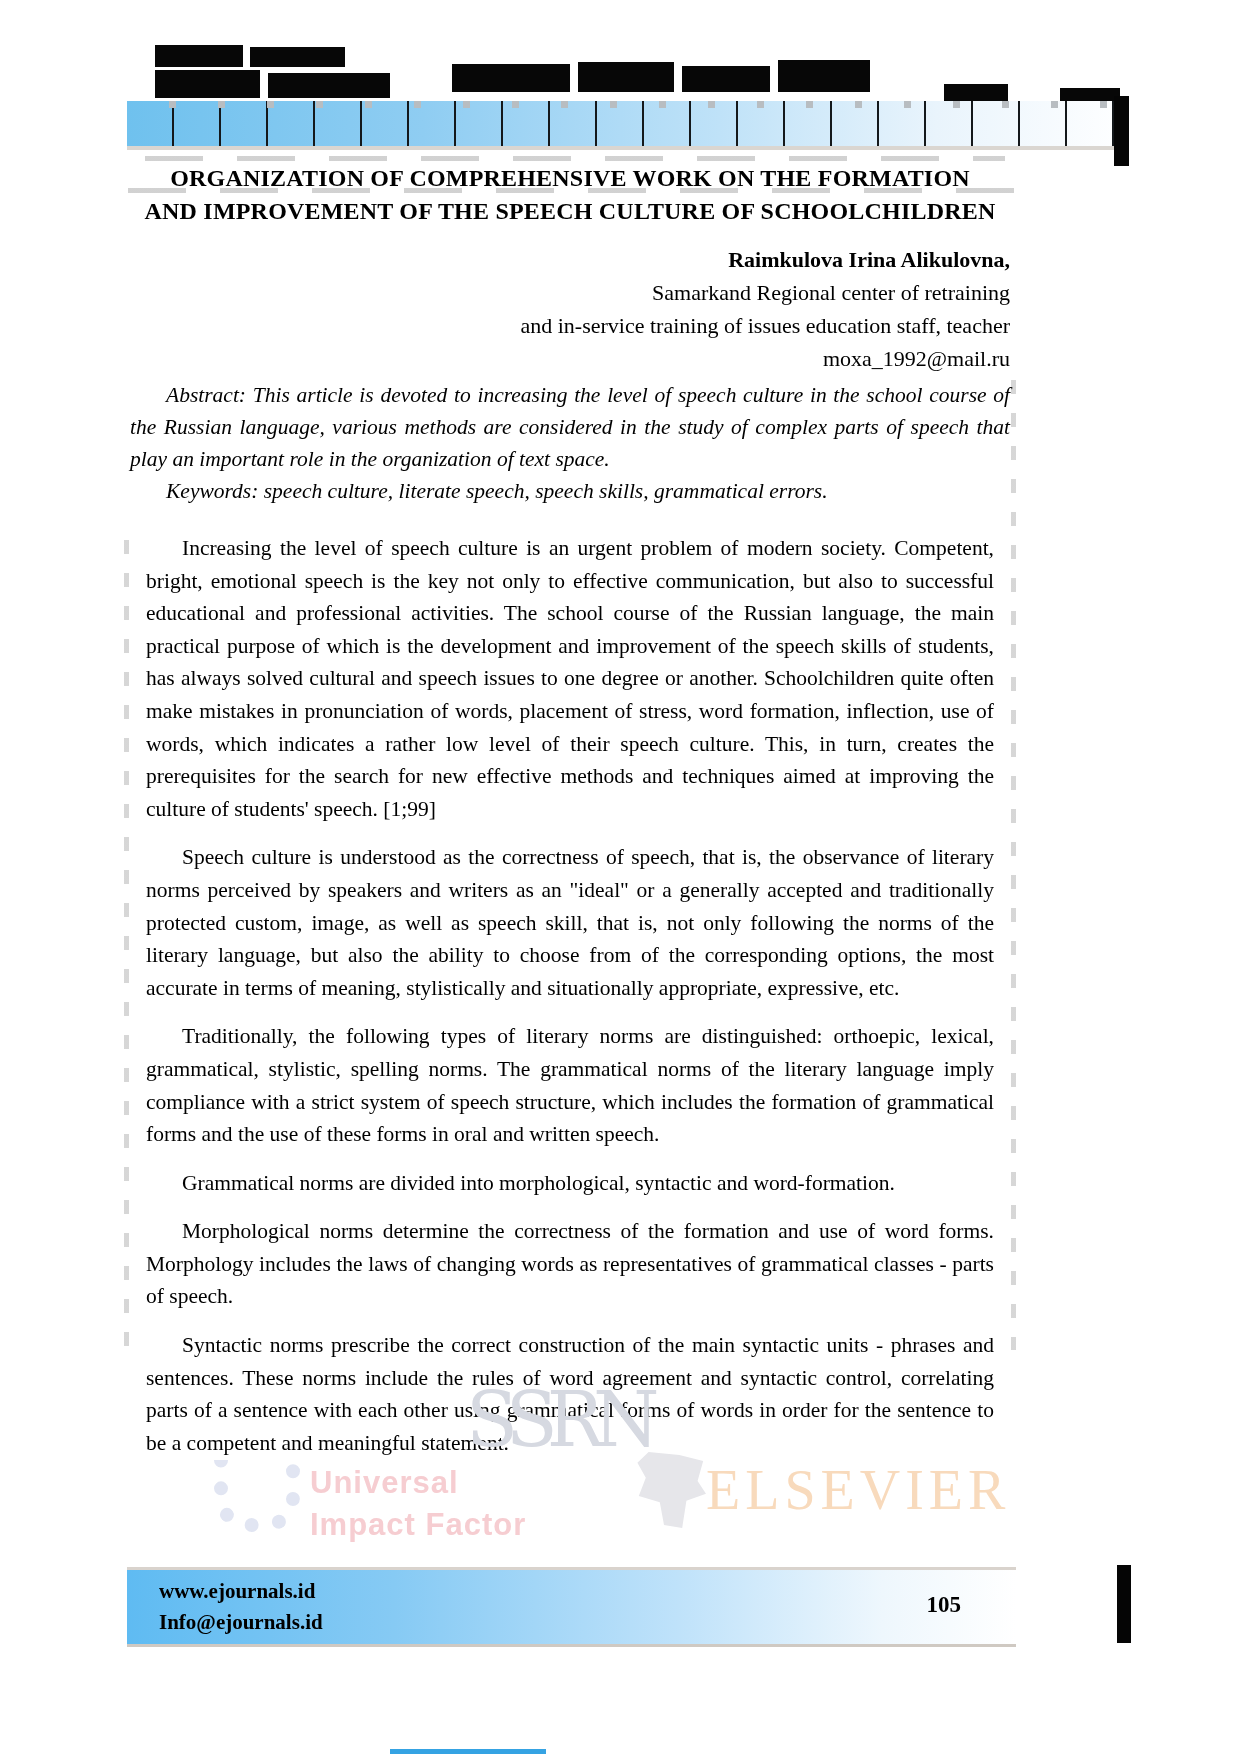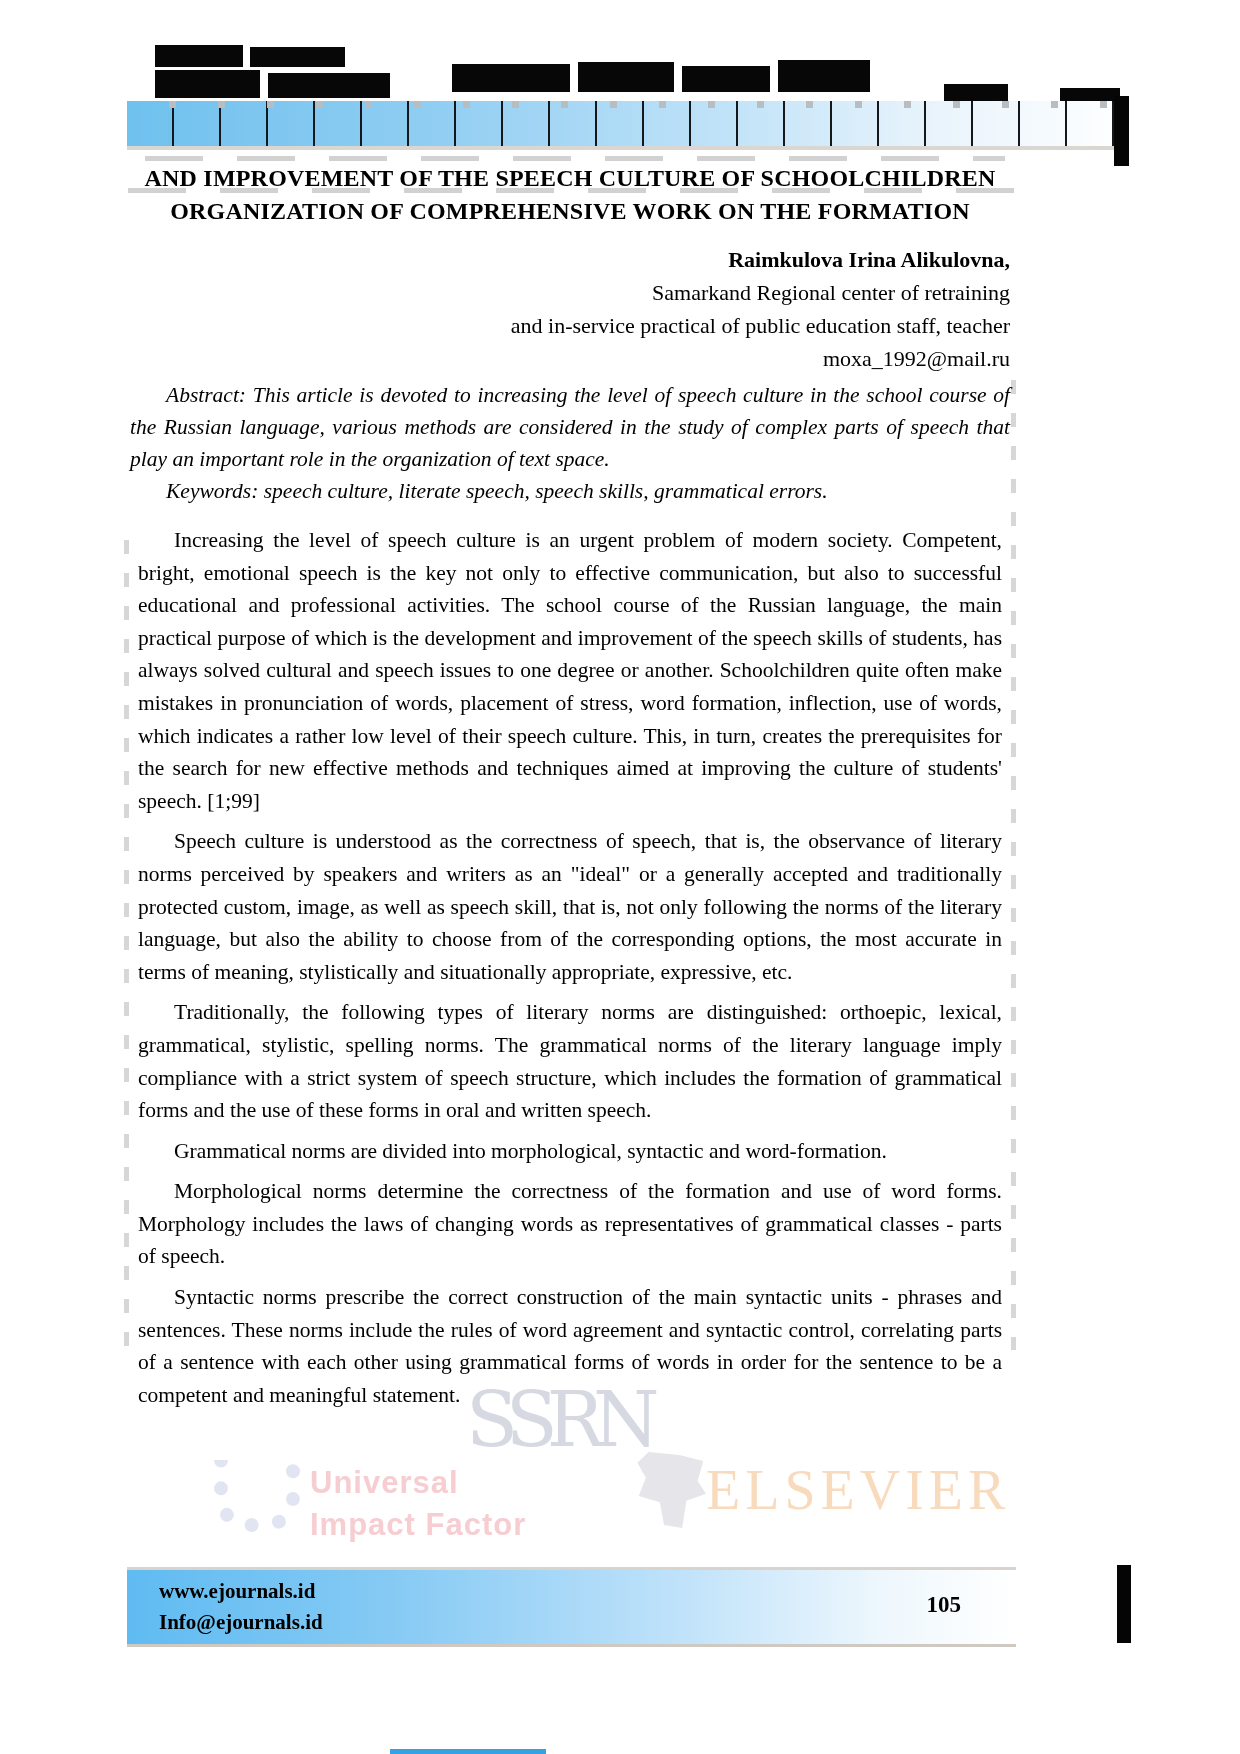--- a/index.html
+++ b/index.html
@@ -47,21 +47,21 @@
   .abstract-block {
     position:absolute; left:130px; top:379px; width:880px;
     font-style:italic; font-size:21.5px; line-height:32px; text-align:justify;
   }
   .abstract-block p { margin:0; text-indent:36px; }
 
   .body-block {
     position:absolute; left:130px; top:516px; width:880px;
     font-size:21.5px; line-height:32.6px; text-align:justify;
   }
-  .body-block p { margin:8px; text-indent:36px; }
+  .body-block p { margin:16px; text-indent:36px; }
 
   
   .uif-u {
     position:absolute; left:214px; top:1460px; width:58px; height:58px;
     border:14px dotted #dce1f0; border-top:none; border-radius:0 0 34px 34px; opacity:.85;
   }
   .uif-text {
     position:absolute; left:310px; top:1462px;
     font-family:"Liberation Sans", sans-serif; font-weight:700;
     font-size:31px; line-height:42px; color:#f6cdd1; letter-spacing:1px;
@@ -116,28 +116,28 @@
 
   <div class="ruler-bar"></div>
   <div class="header-endcap"></div>
 
   <div class="artifact-strip" style="left:145px;top:156px;width:860px;"></div>
   <div class="artifact-strip" style="left:128px;top:188px;width:890px;"></div>
   <div class="margin-artifact" style="left:124px;top:540px;height:810px;"></div>
   <div class="margin-artifact" style="left:1011px;top:380px;height:970px;"></div>
 
   <div class="article-title">
+    <div>ORGANIZATION OF COMPREHENSIVE WORK ON THE FORMATION</div>
     <div>AND IMPROVEMENT OF THE SPEECH CULTURE OF SCHOOLCHILDREN</div>
-    <div>ORGANIZATION OF COMPREHENSIVE WORK ON THE FORMATION</div>
   </div>
 
   <div class="author-block">
     <div class="author-name">Raimkulova Irina Alikulovna,</div>
     <div>Samarkand Regional center of retraining</div>
-    <div>and in-service practical of public education staff, teacher</div>
+    <div>and in-service training of issues education staff, teacher</div>
     <div>moxa_1992@mail.ru</div>
   </div>
 
   <div class="abstract-block">
     <p>Abstract: This article is devoted to increasing the level of speech culture in the school course of the Russian language, various methods are considered in the study of complex parts of speech that play an important role in the organization of text space.</p>
     <p>Keywords: speech culture, literate speech, speech skills, grammatical errors.</p>
   </div>
 
   <div class="body-block">
     <p>Increasing the level of speech culture is an urgent problem of modern society. Competent, bright, emotional speech is the key not only to effective communication, but also to successful educational and professional activities. The school course of the Russian language, the main practical purpose of which is the development and improvement of the speech skills of students, has always solved cultural and speech issues to one degree or another. Schoolchildren quite often make mistakes in pronunciation of words, placement of stress, word formation, inflection, use of words, which indicates a rather low level of their speech culture. This, in turn, creates the prerequisites for the search for new effective methods and techniques aimed at improving the culture of students' speech. [1;99]</p>

